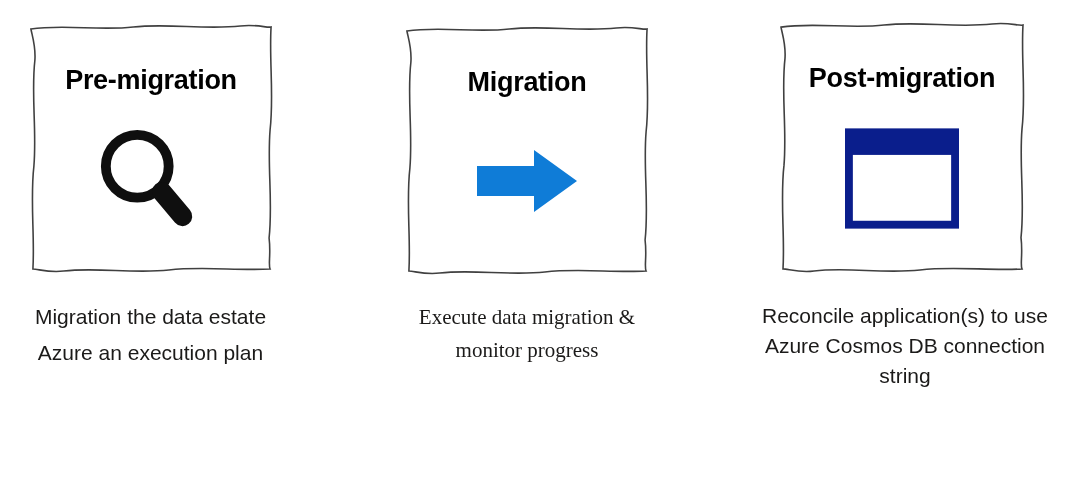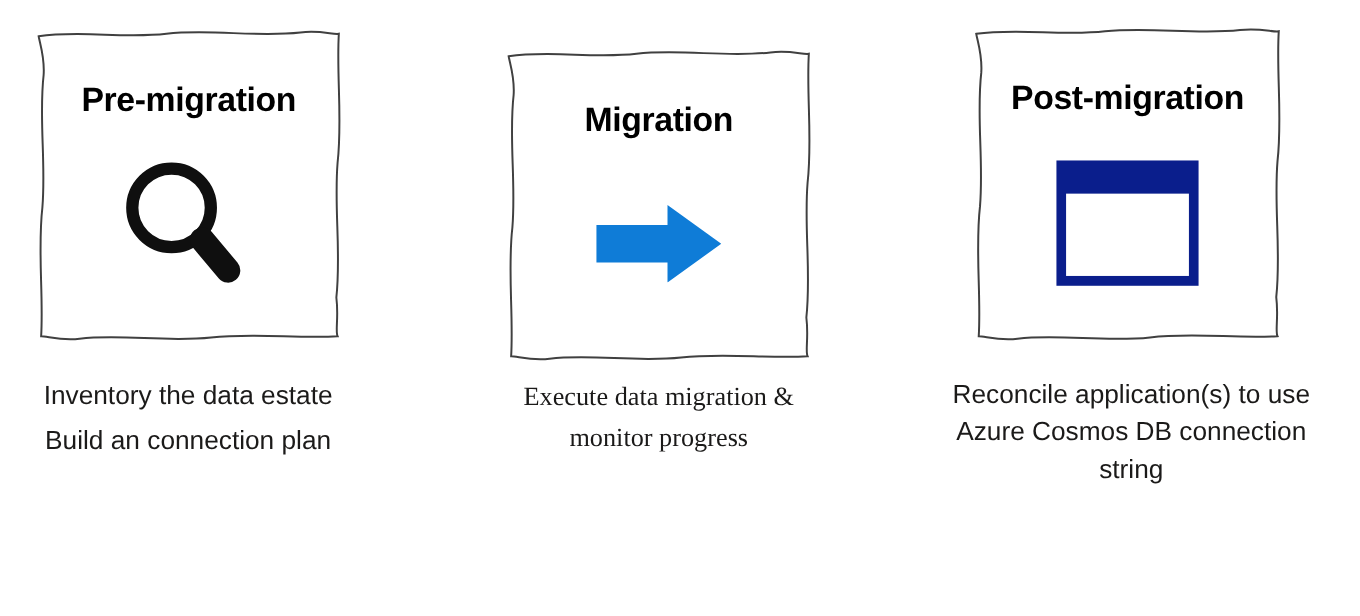--- a/index.html
+++ b/index.html
@@ -56,21 +56,21 @@
     line-height: 1.55;
   }
   #caption-1 { left: 10px;  top: 301px; width: 281px; }
   #caption-2 { left: 397px; top: 301px; width: 260px; font-family: Liberation Serif, serif; }
   #caption-2 p { max-width: 224px; }
   #caption-3 { left: 733px; top: 301px; width: 344px; }
   #caption-3 p { max-width: 320px; line-height: 1.43; }
   #caption-3 p.gap { margin-top: 34px; }
 
   #box-1 { left: 22px;  top: 18px; width: 258px; height: 260px; }
-  #box-2 { left: 398px; top: 34px; width: 258px; height: 260px; }
+  #box-2 { left: 398px; top: 20px; width: 258px; height: 260px; }
   #box-3 { left: 772px; top: 16px; width: 260px; height: 262px; }
 </style>
 </head>
 <body>
 
 <div id="canvas">
 
   <div class="stage-box" id="box-1">
     <svg class="border-svg" viewBox="0 0 260 260" preserveAspectRatio="none">
       <path d="M9,11 C42,6 78,13 112,9 C148,5 184,12 220,8 C236,6 247,10 251,9 C249,42 254,78 250,112 C247,148 253,184 249,220 C251,236 248,247 250,251 C218,253 182,248 148,252 C112,256 76,249 42,253 C28,255 16,251 11,251 C13,218 8,182 12,148 C15,112 9,76 13,42 C14,28 10,17 9,11 Z" fill="#ffffff" stroke-width="1.6" style="stroke: rgb(64, 64, 64);"></path>
@@ -103,22 +103,22 @@
     <div class="stage-title">Post-migration</div>
     <div class="icon-wrap">
       <svg width="114" height="101" viewBox="0 0 116 102">
         <rect x="0" y="0" width="116" height="102" style="fill: rgb(10, 30, 140);"></rect>
         <rect x="8" y="27" width="100" height="67" style="fill: rgb(255, 255, 255);"></rect>
       </svg>
     </div>
   </div>
 
   <div class="stage-caption" id="caption-1">
-    <p>Inventory the data estate</p>
-    <p>Build an connection plan</p>
+    <p>Migration the data estate</p>
+    <p>Azure an execution plan</p>
   </div>
 
   <div class="stage-caption" id="caption-2">
     <p>Execute data migration &amp; monitor progress</p>
   </div>
 
   <div class="stage-caption" id="caption-3">
     <p>Reconcile application(s) to use Azure Cosmos DB connection string</p>
   </div>
 

